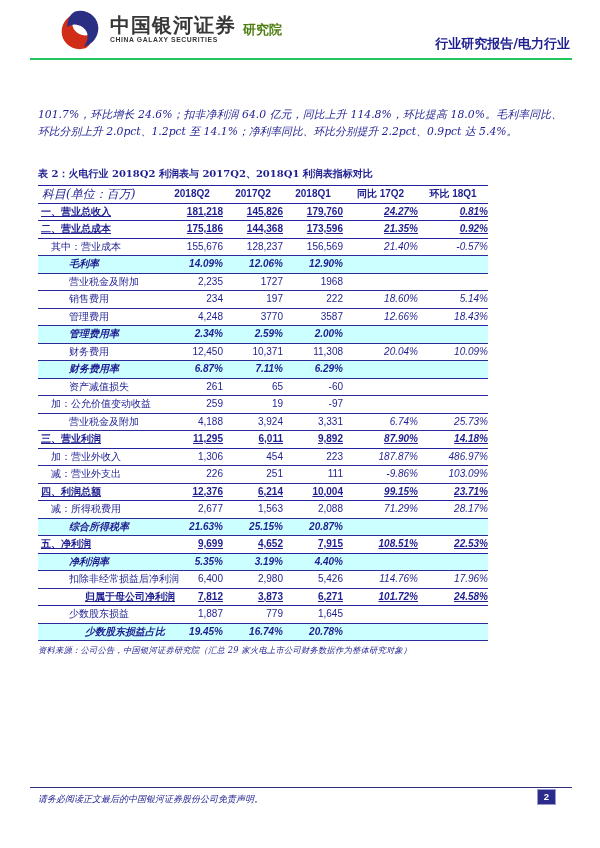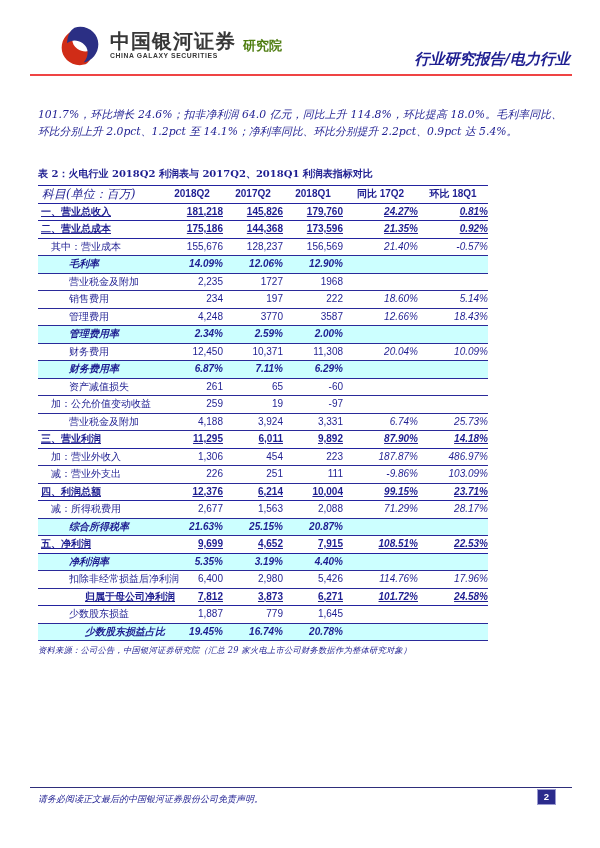--- a/index.html
+++ b/index.html
@@ -1,28 +1,28 @@
 <!DOCTYPE html>
 <html><head>
 <meta charset="utf-8">
 <style>
   html,body{margin:0;padding:0;background:#e8e8e8;}
   .page{position:relative;width:600px;height:848px;margin:0 auto;background:#ffffff;
         font-family:"DejaVu Serif",serif;color:#1e1e91;overflow:hidden;}
 
   
-  .hdr{position:absolute;top:22px;left:30px;right:28px;height:52px;border-bottom:2px solid #ef4444;}
+  .hdr{position:absolute;top:6px;left:30px;right:28px;height:52px;border-bottom:2px solid #22c55e;}
   .brand{position:absolute;left:28px;top:2px;display:flex;align-items:flex-start;}
   .logo{width:44px;height:44px;margin-right:8px;}
   .brand-txt{padding-top:6px;color:#373737;}
   .brand-cn{font-size:20px;font-weight:bold;font-family:"Liberation Sans",sans-serif;letter-spacing:1px;line-height:22px;}
   .brand-en{font-size:6.8px;font-weight:bold;font-family:"Liberation Sans",sans-serif;letter-spacing:0.6px;line-height:8px;}
   .brand-suffix{font-size:13px;font-weight:bold;color:#4d7c0f;font-family:"Liberation Sans",sans-serif;
                 padding-top:13px;margin-left:7px;}
-  .report-type{position:absolute;right:2px;bottom:5px;font-size:15px;font-weight:bold;font-style:italic;
+  .report-type{position:absolute;right:2px;bottom:5px;font-size:13px;font-weight:bold;
                color:#1e1e91;}
 
   
   .intro{position:absolute;top:106px;left:38px;width:524px;font-size:10.8px;line-height:17px;
          font-style:italic;text-align:justify;color:#1e1e91;}
 
   
   .tbl-wrap{position:absolute;top:167px;left:38px;width:460px;}
   .tbl-title{font-size:10px;font-weight:bold;margin-bottom:4px;color:#1e1e91;}
   table.fin{border-collapse:collapse;table-layout:fixed;width:450px;}

